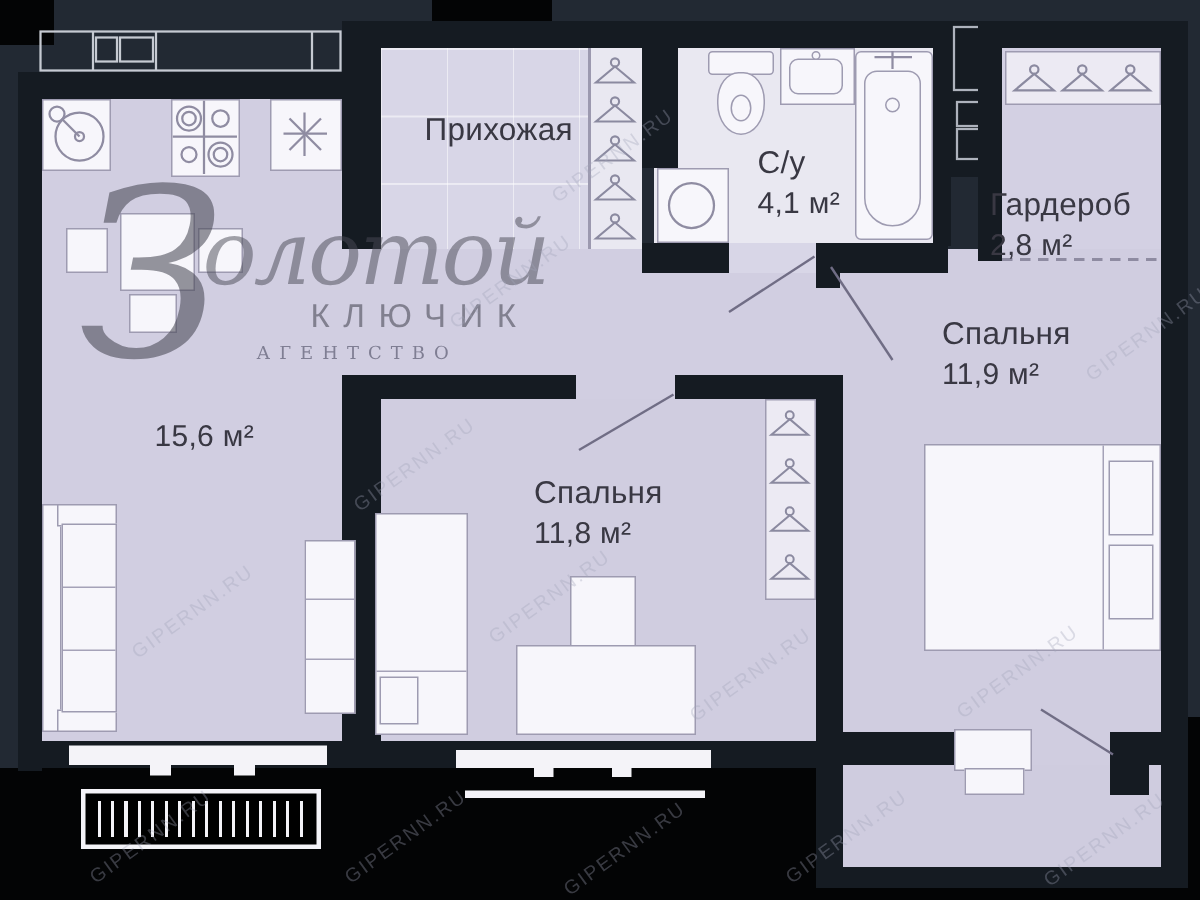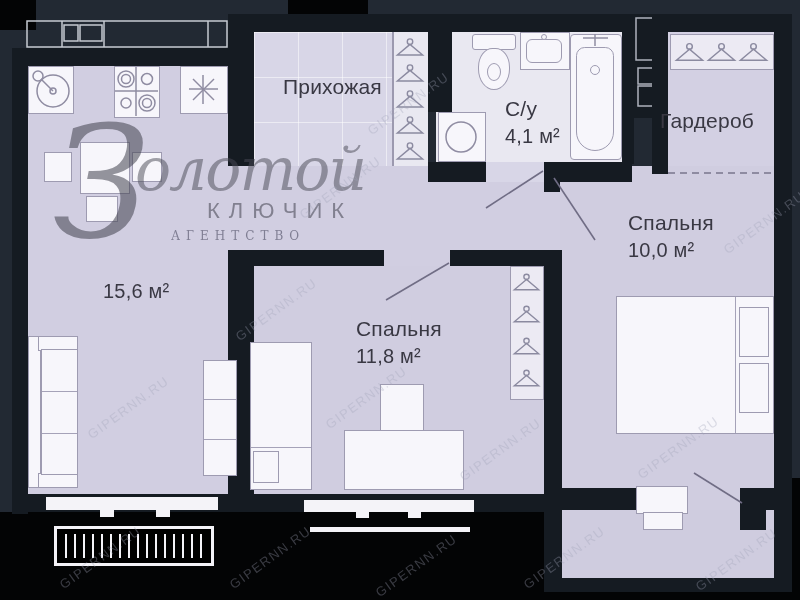--- a/index.html
+++ b/index.html
@@ -302,26 +302,27 @@
     <line x1="668" y1="173" x2="774" y2="173" stroke="#8e8ba1" stroke-width="2" stroke-dasharray="7 5"></line>
   </svg>
 
   <div class="room-label" style="left:283px;top:74px">
     <div class="rn">Прихожая</div>
   </div>
   <div class="room-label" style="left:505px;top:96px">
     <div class="rn">С/у</div>
     <div class="ra">4,1 м²</div>
   </div>
-  <div class="room-label" style="left:660px;top:108px">
+  <div class="room-label" style="left:660px;top:124px">
     <div class="rn">Гардероб</div>
+    <div class="ra">2,8 м²</div>
   </div>
   <div class="room-label" style="left:628px;top:210px">
     <div class="rn">Спальня</div>
-    <div class="ra">10,0 м²</div>
+    <div class="ra">11,9 м²</div>
   </div>
   <div class="room-label" style="left:103px;top:276px">
     <div class="ra">15,6 м²</div>
   </div>
   <div class="room-label" style="left:356px;top:316px">
     <div class="rn">Спальня</div>
     <div class="ra">11,8 м²</div>
   </div>
 
   <div class="logo">

